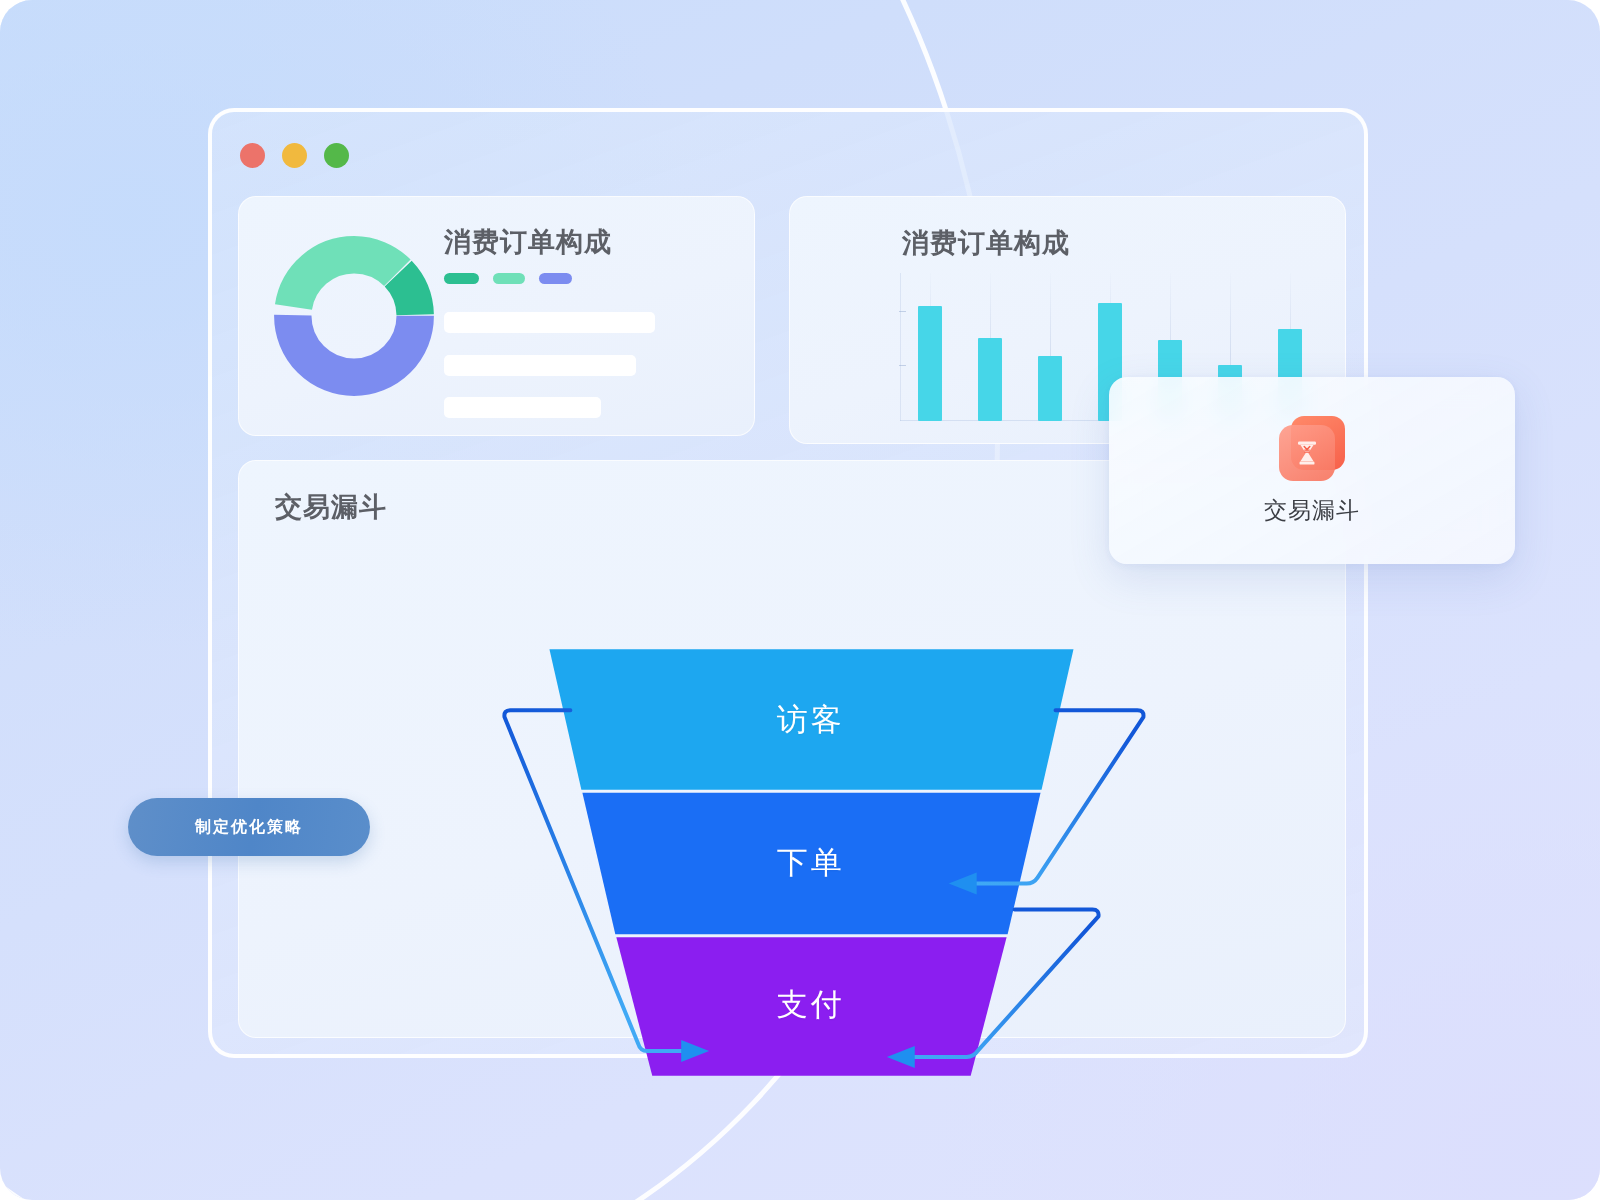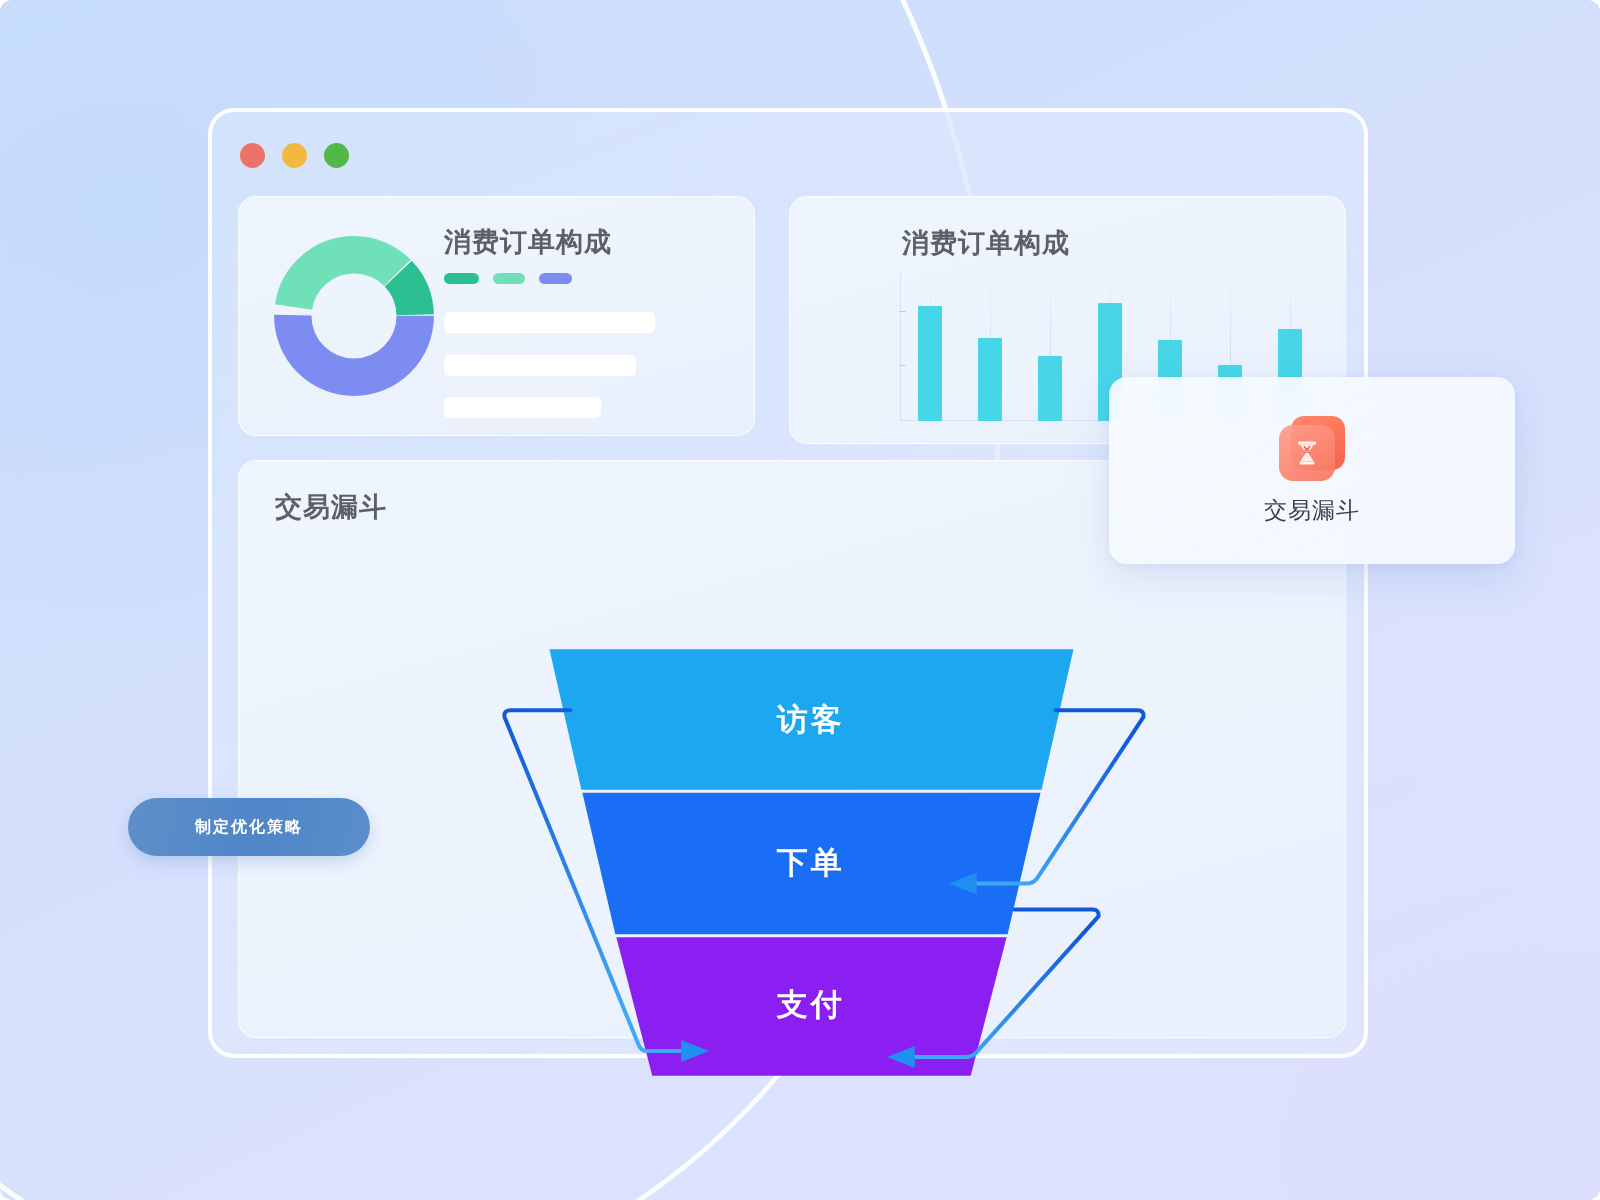--- a/index.html
+++ b/index.html
@@ -7,21 +7,21 @@
   html, body {
     width: 1600px; height: 1200px;
     font-family: "Liberation Sans", "DejaVu Sans", sans-serif;
     overflow: hidden;
   }
 
   
   #canvas {
     position: relative;
     width: 1600px; height: 1200px;
-    border-radius: 12px;
+    border-radius: 32px;
     overflow: hidden;
     background: linear-gradient(155deg, #c9ddfb 0%, #cfdefb 22%, #d5e0fc 48%, #dbe2fd 72%, #dfe3fd 100%);
   }
   
   #canvas::before {
     content: "";
     position: absolute; inset: 0;
     background:
       radial-gradient(900px 700px at 8% 18%, rgba(196,219,252,.85) 0%, rgba(196,219,252,0) 62%),
       radial-gradient(1000px 800px at 96% 96%, rgba(219,222,253,.9) 0%, rgba(219,222,253,0) 60%);
@@ -129,21 +129,21 @@
   #funnel-title { left: 36px; top: 28px; }
   .funnel-stage-svg {
     position: absolute;
     left: 0; top: 0;
     width: 100%; height: 100%;
     overflow: visible;
   }
   .funnel-label {
     position: absolute;
     color: #ffffff;
-    font-size: 31px; font-weight: 700;
+    font-size: 31px; font-weight: 400;
     letter-spacing: 3px;
     white-space: nowrap;
     transform: translate(-50%, -50%);
     text-shadow: 0 1px 2px rgba(0,0,0,.06);
   }
 
   
   .badge {
     position: absolute;
     display: flex; align-items: center; justify-content: center;

